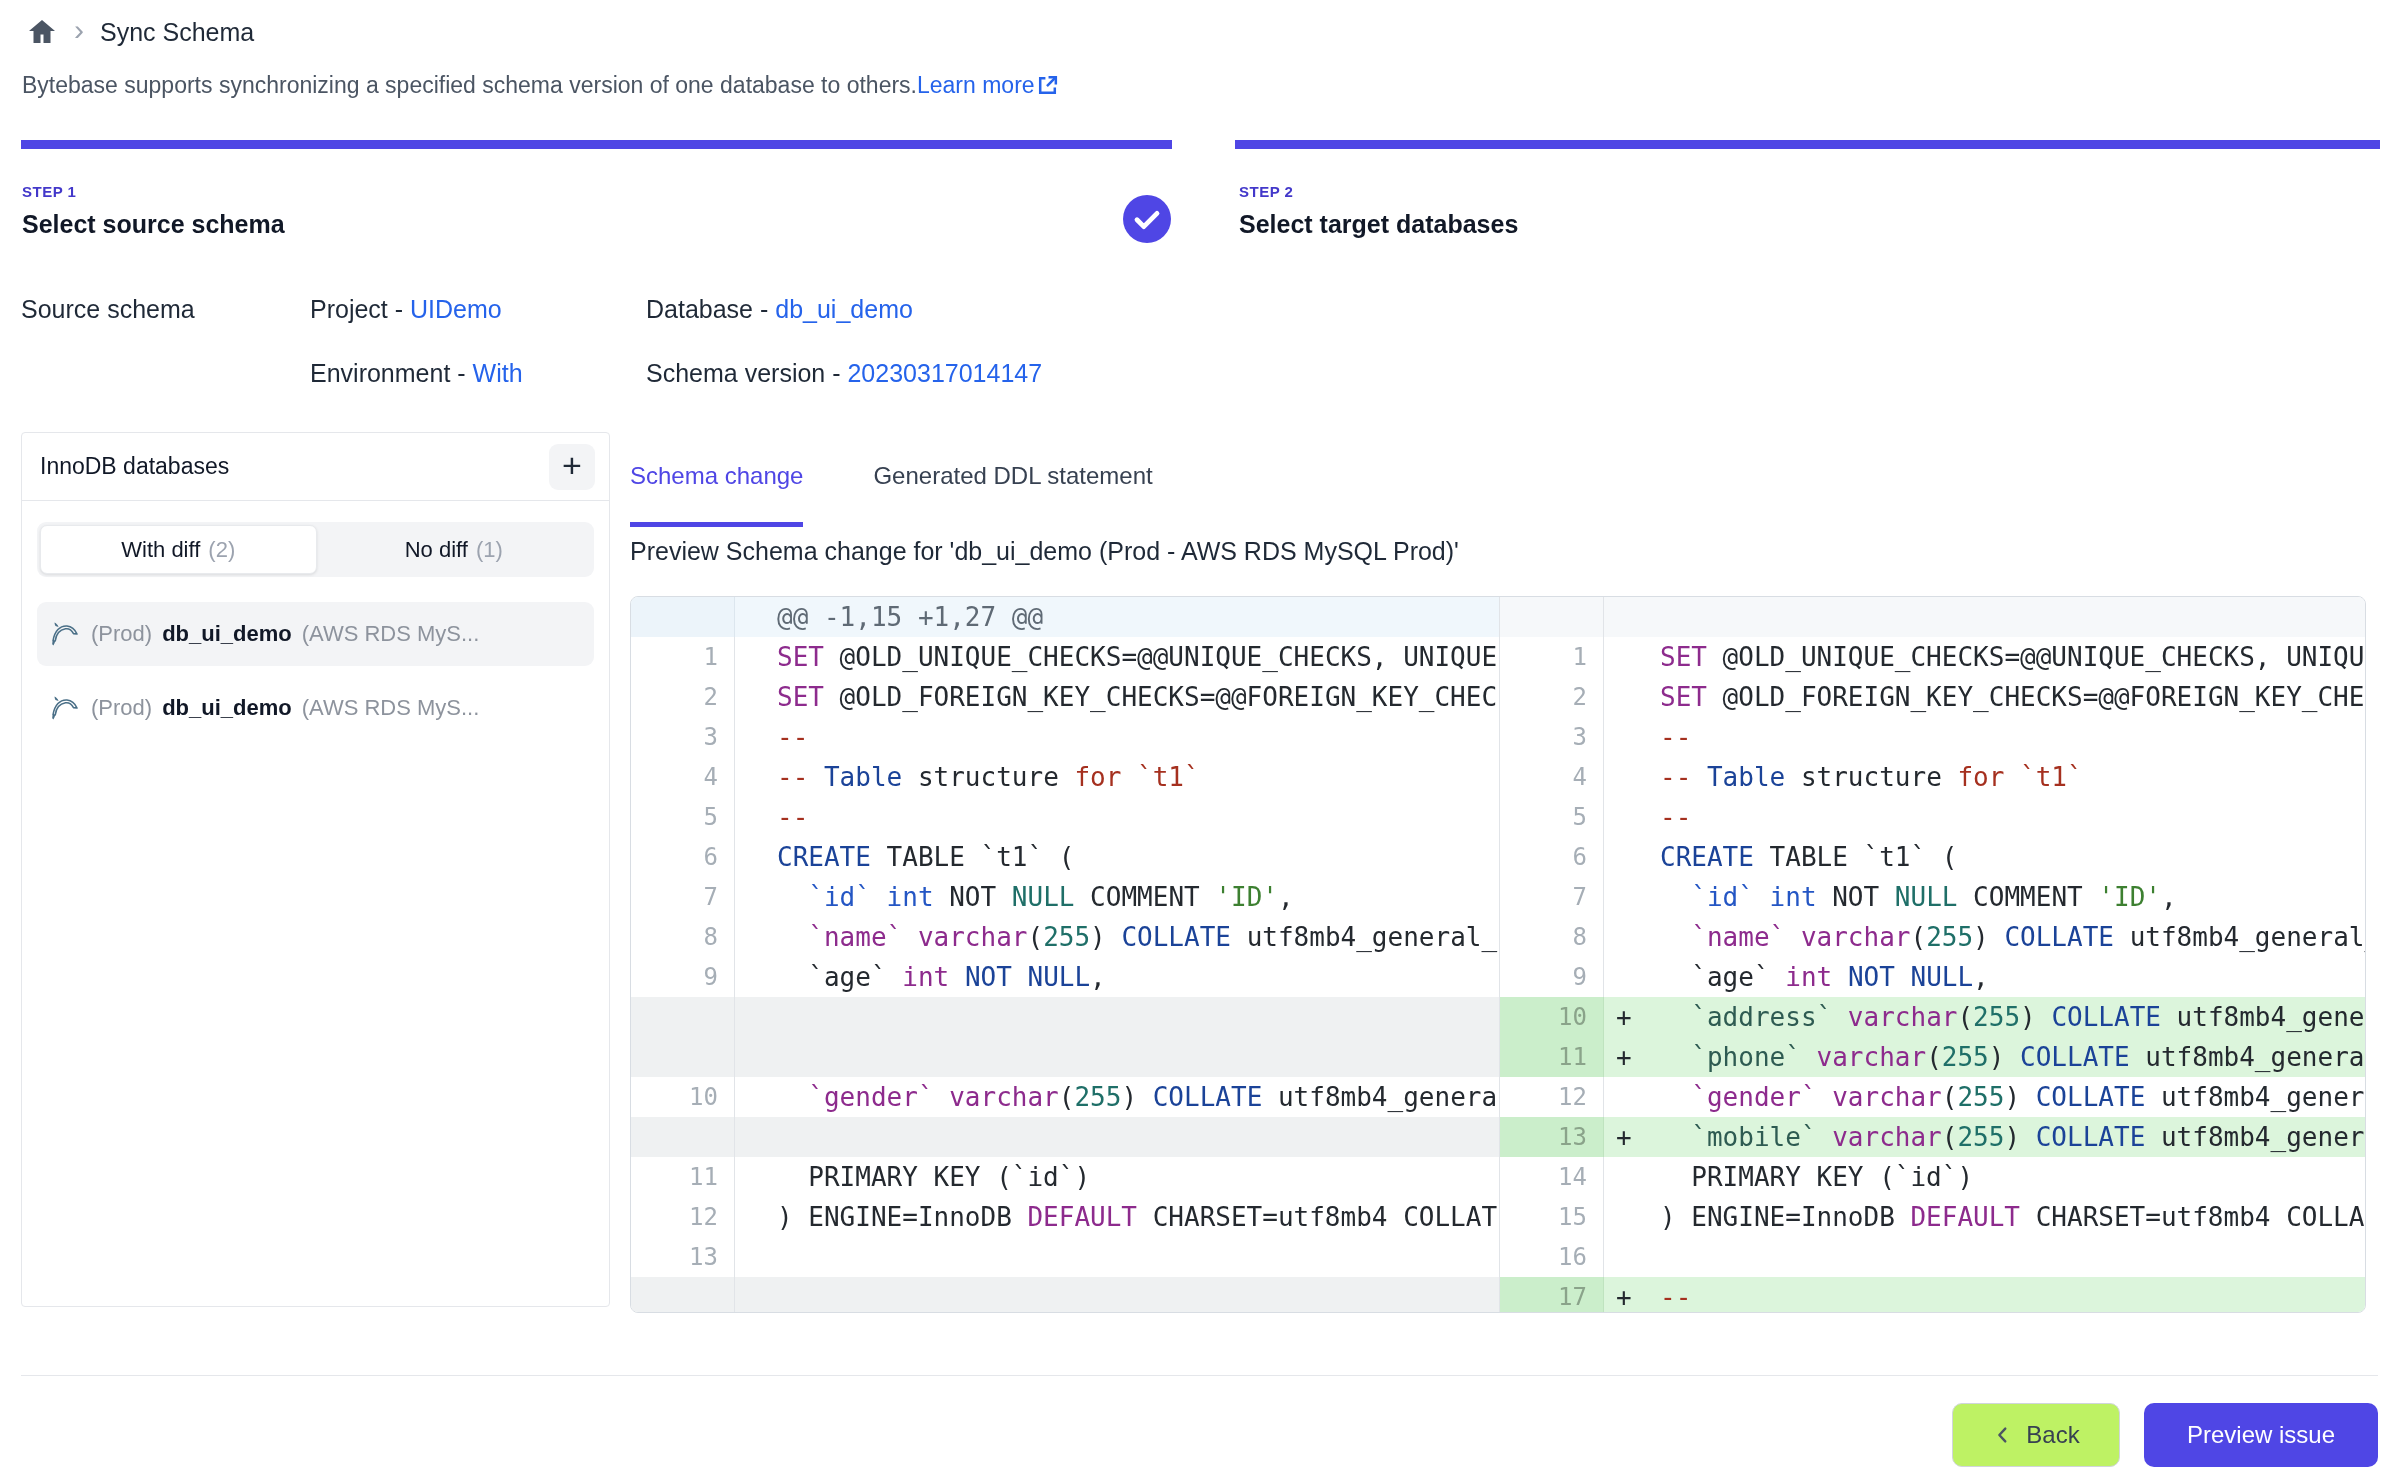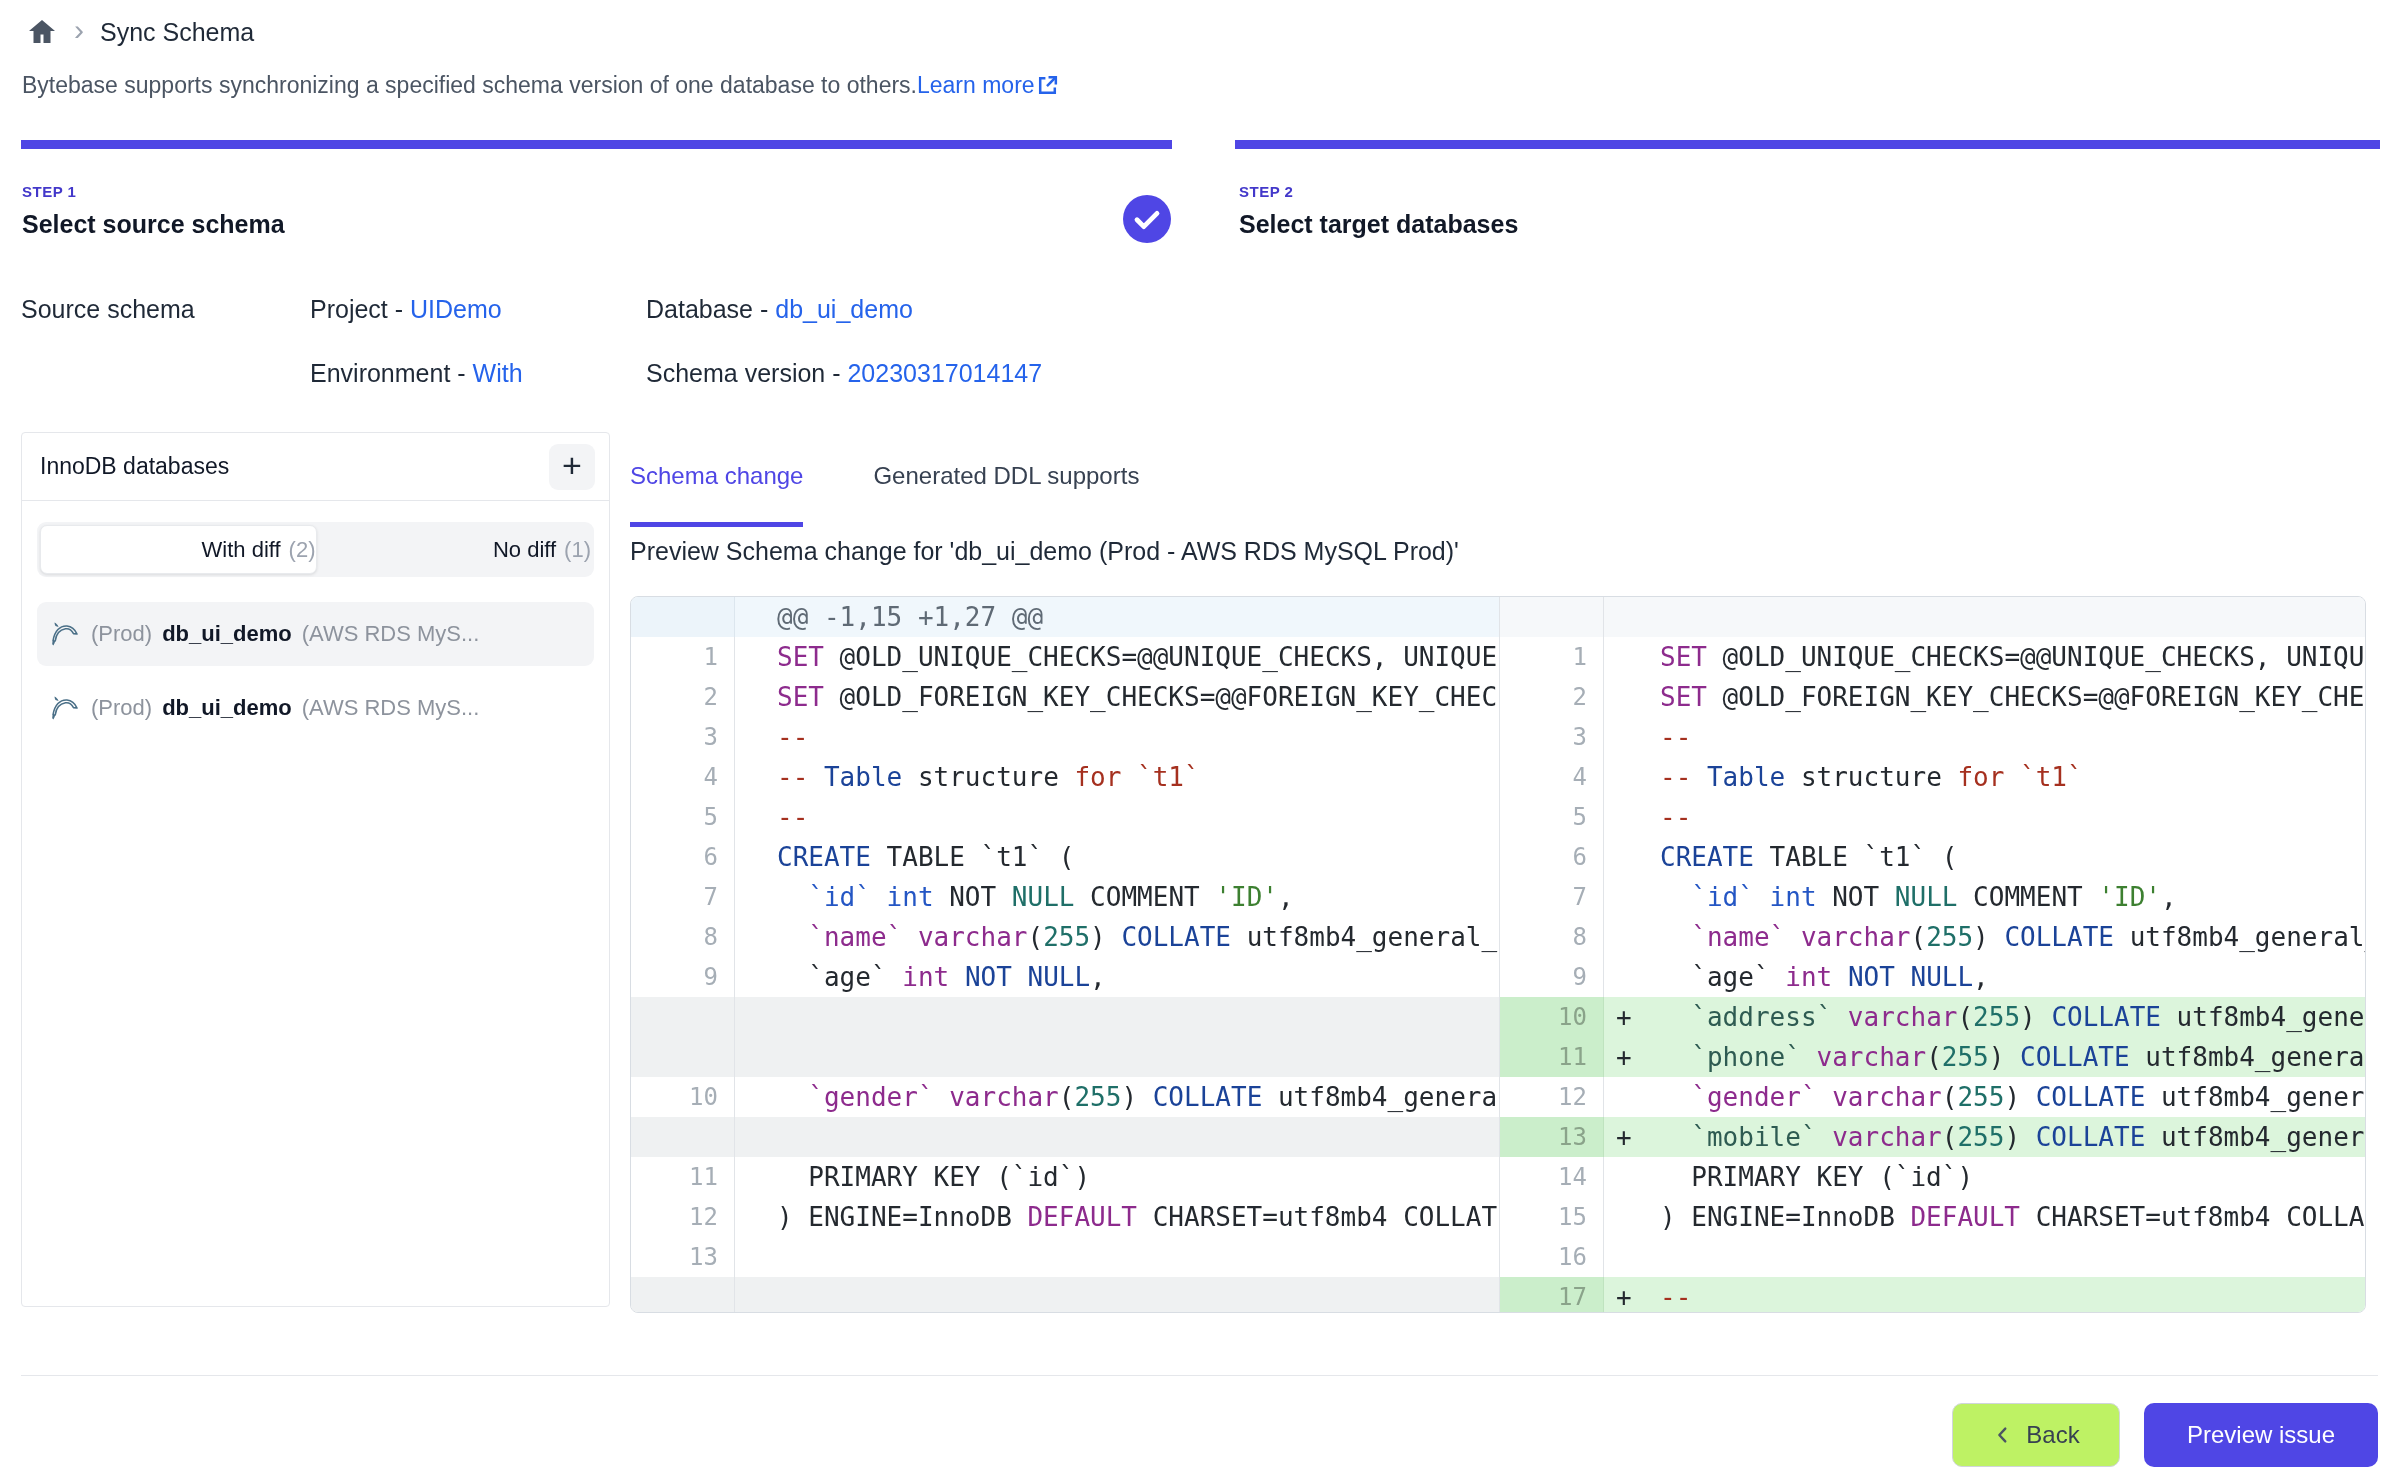--- a/index.html
+++ b/index.html
@@ -33,21 +33,21 @@
   .f-database { left:646px; top:295px; }
   .f-env      { left:310px; top:359px; }
   .f-version  { left:646px; top:359px; }
 
   
   .panel { position:absolute; left:21px; top:432px; width:589px; height:875px; border:1px solid #e5e7eb; border-radius:4px; background:#fff; }
   .panel-header { height:68px; border-bottom:1px solid #e5e7eb; display:flex; align-items:center; justify-content:space-between; padding:0 14px 0 18px; }
   .panel-title { font-size:23px; font-weight:500; color:#111827; }
   .add-btn { width:46px; height:46px; background:#f3f4f6; border-radius:9px; border:none; font-size:34px; font-weight:300; color:#1f2937; display:flex; align-items:center; justify-content:center; cursor:pointer; line-height:1; padding-bottom:4px; }
   .seg { margin:21px 15px 0 15px; height:55px; background:#f3f4f6; border-radius:9px; padding:3px; display:flex; }
-  .seg-opt { flex:1; display:flex; align-items:center; justify-content:flex-end; gap:8px; font-size:22px; color:#111827; border-radius:7px; cursor:pointer; }
+  .seg-opt { flex:1; display:flex; align-items:center; justify-content:center; gap:8px; font-size:22px; color:#111827; border-radius:7px; cursor:pointer; }
   .seg-opt.active { background:#fff; border:1px solid #e8eaed; box-shadow:0 1px 3px rgba(0,0,0,.10); }
   .seg-count { color:#9ca3af; }
   .db-list { margin:25px 15px 0 15px; display:flex; flex-direction:column; gap:10px; }
   .db-item { height:64px; border-radius:9px; display:flex; align-items:center; padding:0 12px; gap:10px; font-size:22px; cursor:pointer; white-space:nowrap; overflow:hidden; }
   .db-item.selected { background:#f3f4f6; }
   .db-env { color:#8d939d; } .db-name { color:#111827; font-weight:600; } .db-inst { color:#8d939d; overflow:hidden; }
   .mysql-ic { width:32px; height:32px; flex:none; }
 
   
   .tabs { position:absolute; left:630px; top:462px; display:flex; gap:70px; }
@@ -164,21 +164,21 @@
       </svg>
       <span class="db-env">(Prod)</span>
       <span class="db-name">db_ui_demo</span>
       <span class="db-inst">(AWS RDS MyS...</span>
     </div>
   </div>
 </div>
 
 <div class="tabs">
   <div class="tab active">Schema change</div>
-  <div class="tab inactive">Generated DDL supports</div>
+  <div class="tab inactive">Generated DDL statement</div>
 </div>
 <div class="preview-title">Preview Schema change for 'db_ui_demo (Prod - AWS RDS MySQL Prod)'</div>
 
 <div class="diff">
   <div class="pane left" id="pane-left">
       <div class="drow r-hunk">
         <div class="gut"></div>
         <div class="cod"><span class="mk"> </span><span>@@ -1,15 +1,27 @@</span></div>
       </div>
       <div class="drow r-code">

